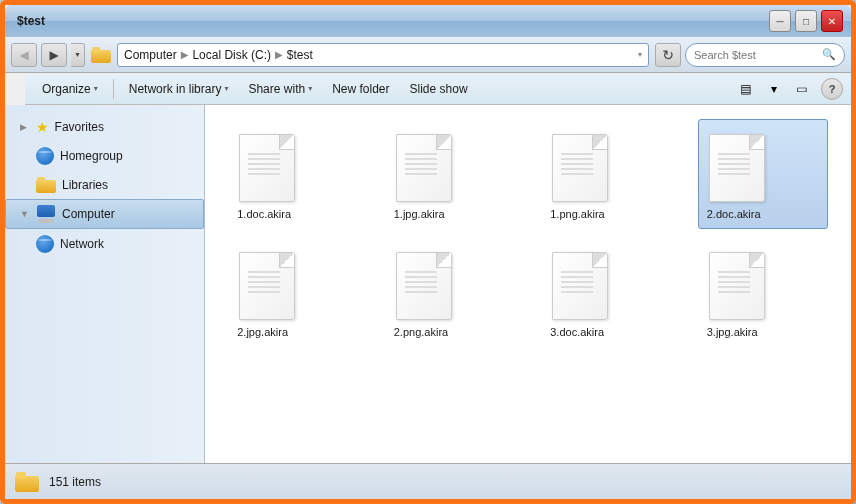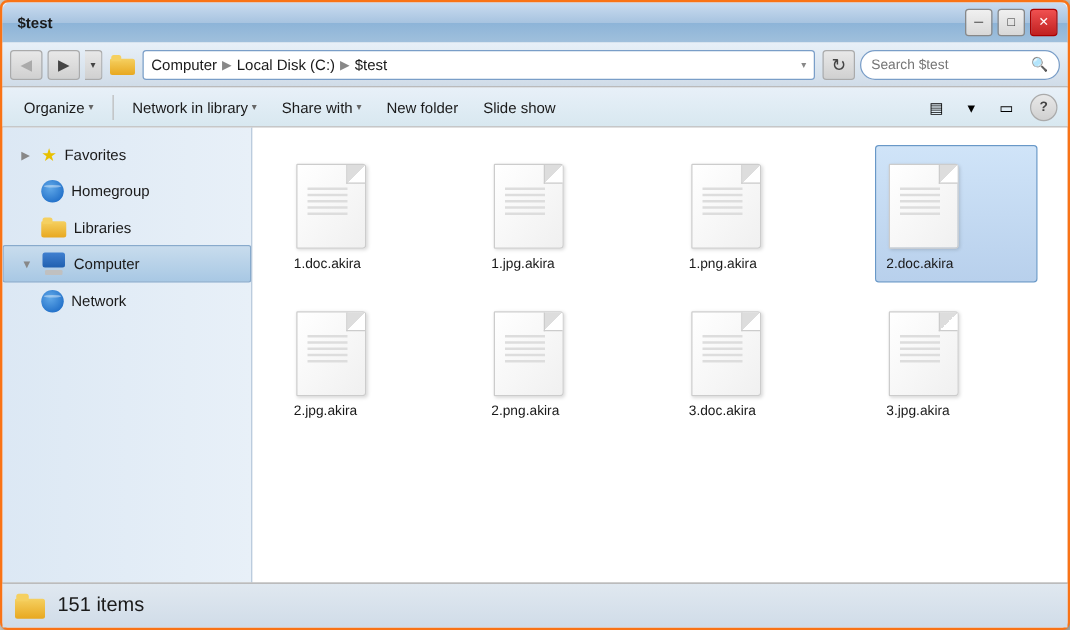--- a/index.html
+++ b/index.html
@@ -8,21 +8,21 @@
       font-size: 12px;
       background: #d4d0c8;
       width: 856px;
       height: 504px;
       overflow: hidden;
     }
     .window {
       width: 856px;
       height: 504px;
       background: #f0f0f0;
-      border: 2px solid #f97316;
+      border: 5px solid #f97316;
       border-radius: 6px;
       display: flex;
       flex-direction: column;
       box-shadow: 2px 2px 8px rgba(0,0,0,0.4);
     }
     
     .titlebar {
       height: 32px;
       background: linear-gradient(to bottom, #cadcf0 0%, #a8c4e0 50%, #8db4d8 51%, #a0c0dc 100%);
       border-radius: 6px 6px 0 0;
@@ -151,20 +151,21 @@
     .search-icon { font-size: 11px; color: #888; }
     
     .toolbar {
       height: 32px;
       background: linear-gradient(to bottom, #e8f0f8, #d8e8f0);
       border-bottom: 1px solid #bbb;
       display: flex;
       align-items: center;
       padding: 0 8px;
       gap: 2px;
+      margin-left: 20px;
     }
     .toolbar-btn {
       height: 26px;
       padding: 0 8px;
       border: 1px solid transparent;
       border-radius: 3px;
       background: transparent;
       cursor: pointer;
       display: flex;
       align-items: center;
@@ -404,21 +405,21 @@
       content: '';
       position: absolute;
       top: 0;
       left: 1px;
       width: 10px;
       height: 6px;
       background: #f5d060;
       border-radius: 2px 2px 0 0;
     }
     .status-text {
-      font-size: 16px;
+      font-size: 12px;
       color: #1a1a1a;
     }
   </style>
 </head>
 <body>
 
 <div class="window">
 
   <div class="titlebar">
     <span class="titlebar-title">$test</span>

